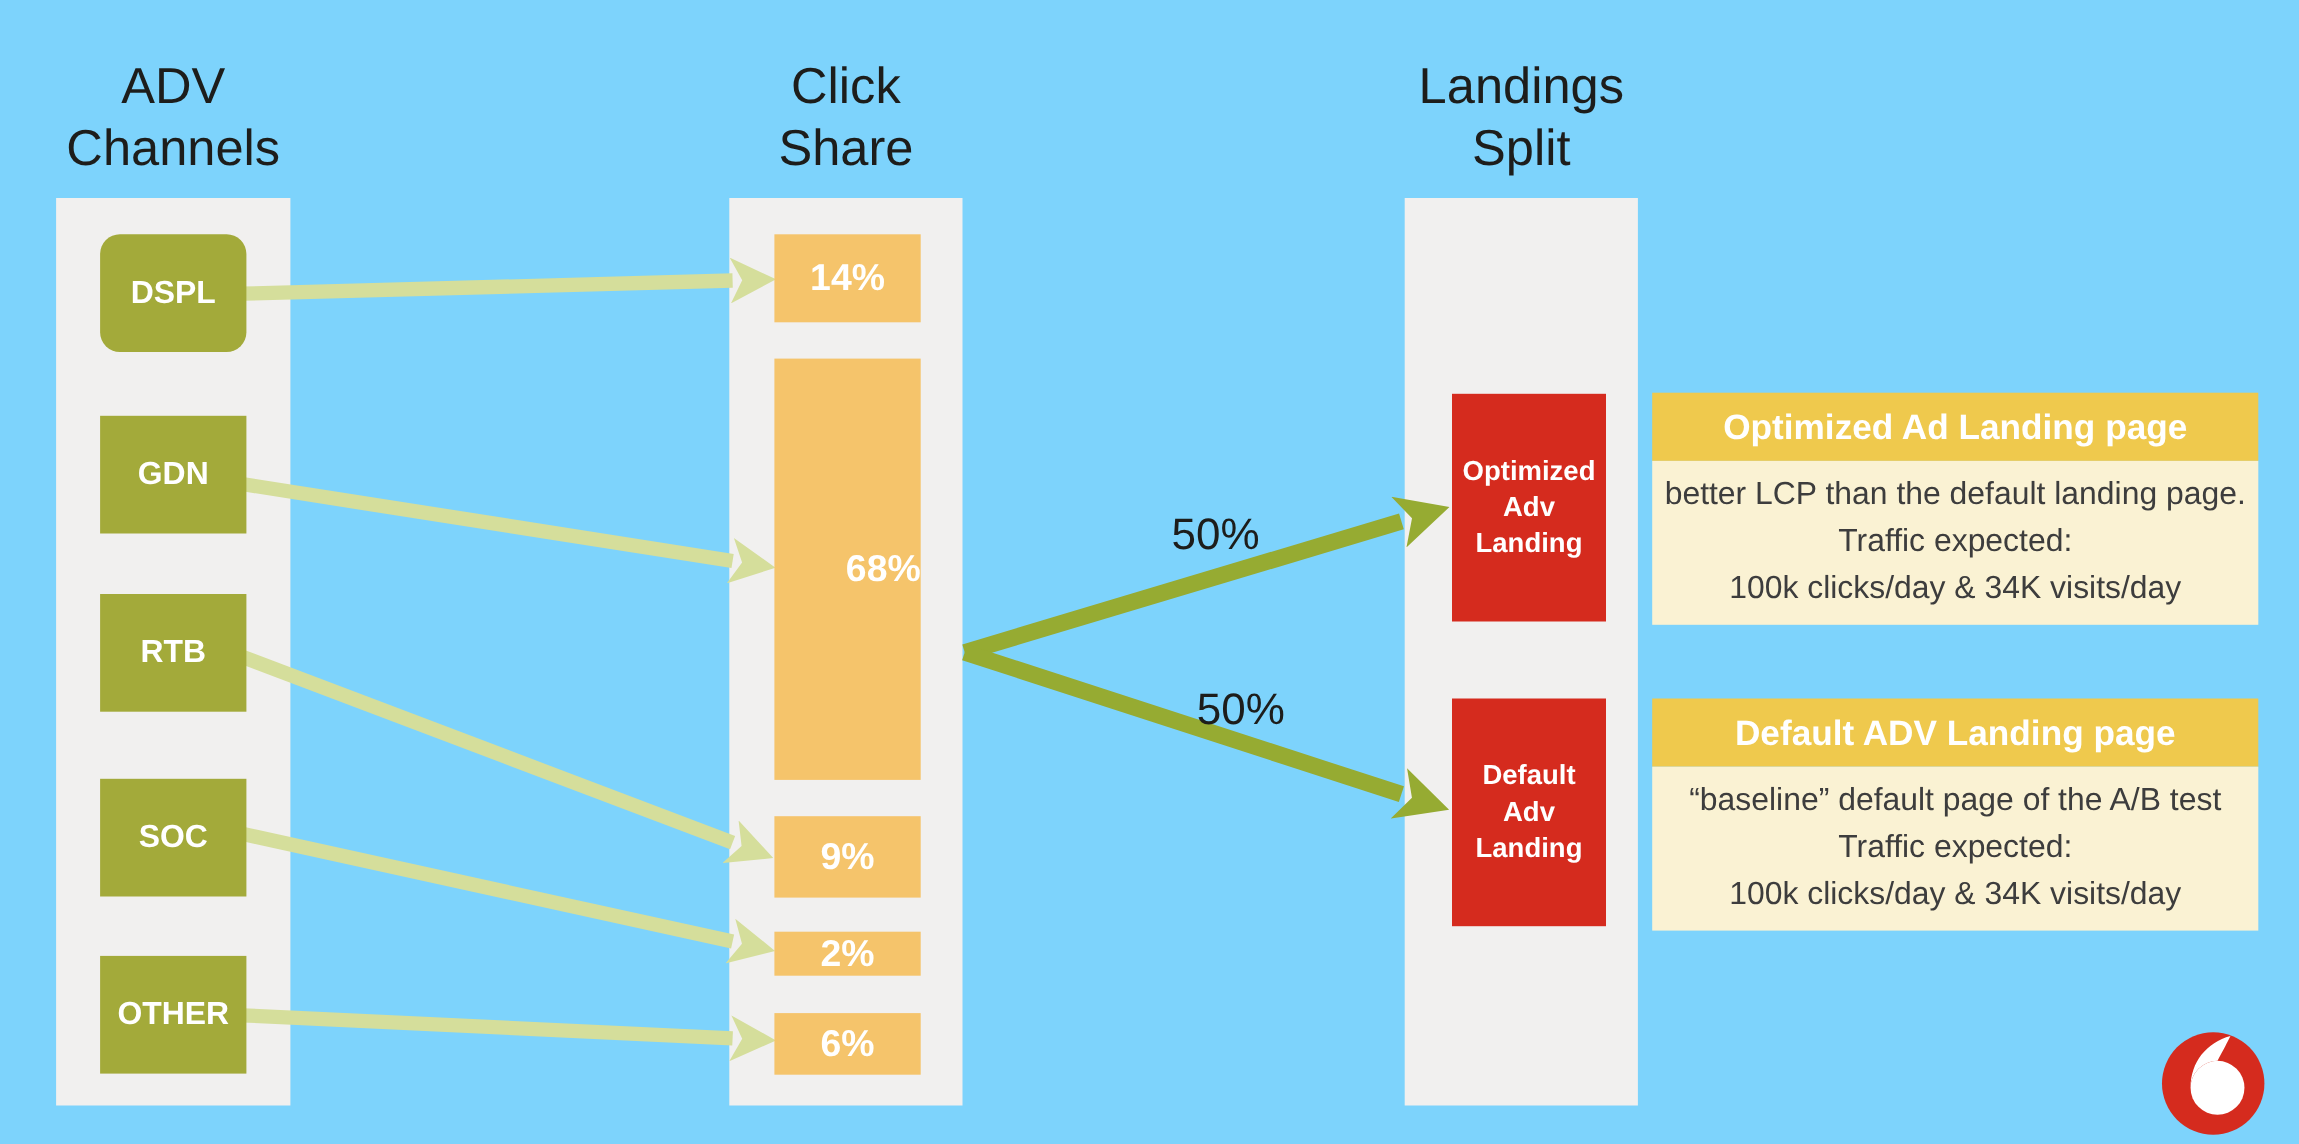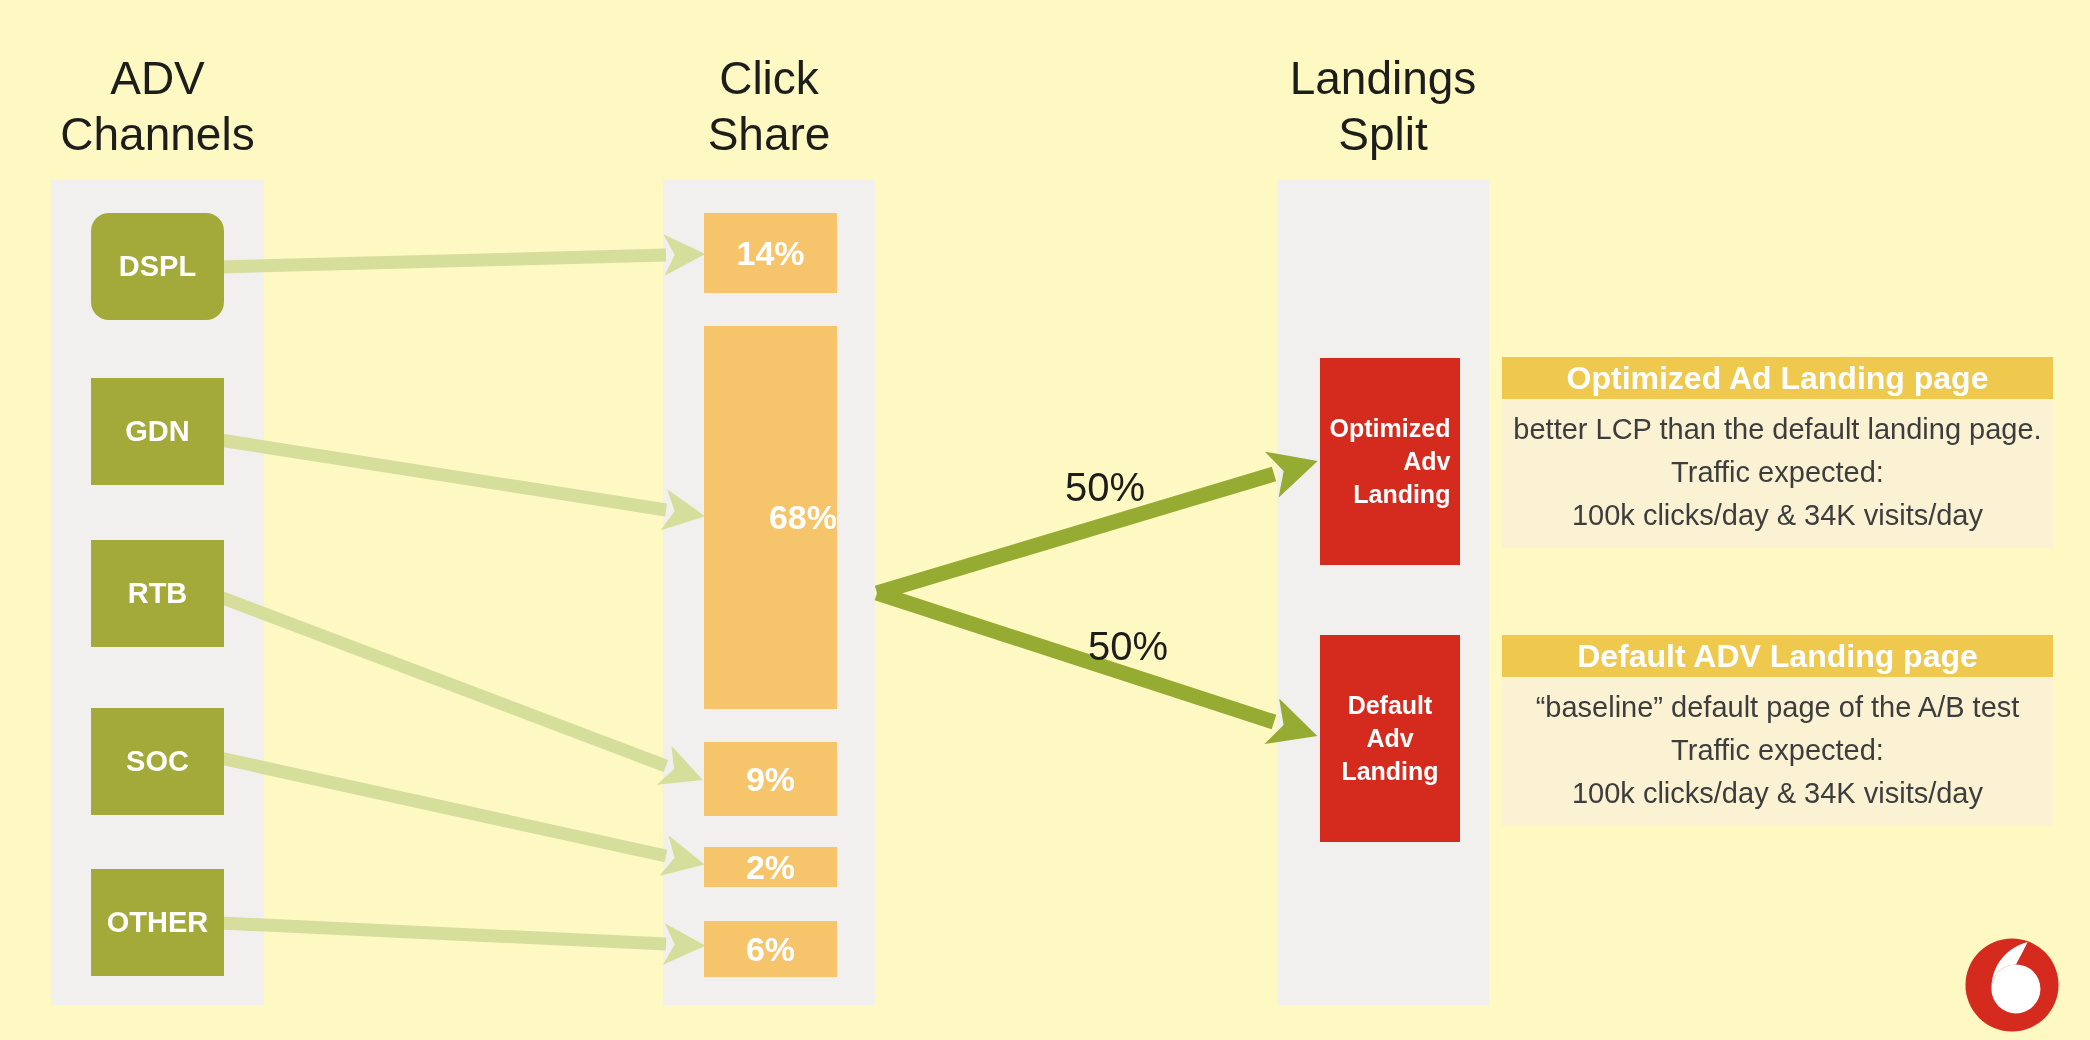--- a/index.html
+++ b/index.html
@@ -1,17 +1,17 @@
 <!DOCTYPE html>
 <html><head>
 <meta charset="utf-8">
 <style>
   html,body{margin:0;padding:0;background:#fff;}
   .stage{
-    position:relative;width:2090px;height:1040px;background:#fef9c3;
+    position:relative;width:2090px;height:1040px;background:#7dd3fc;
     font-family:"Liberation Sans", sans-serif;color:#1d1d1b;overflow:hidden;
   }
   .col{position:absolute;top:180px;height:825px;width:212px;background:#f1f0ef;}
   .title{position:absolute;top:50px;font-size:46px;line-height:56px;text-align:center;color:#1d1d1b;}
   .title span{display:block;}
   .chanbox{
     position:absolute;left:91px;width:133px;height:107px;background:#a3aa3a;
     color:#fff;font-weight:bold;font-size:29px;display:flex;align-items:center;justify-content:center;
   }
   .sharebox{
@@ -20,21 +20,21 @@
   }
   .redbox{
     position:absolute;left:1320px;width:140px;height:207px;background:#d52b1e;
     color:#fff;font-weight:bold;font-size:25px;line-height:33px;text-align:center;
     display:flex;align-items:center;justify-content:center;
   }
   .redbox .inner span{display:block;}
   .pctlabel{position:absolute;font-size:40px;color:#1d1d1b;transform:translate(-50%,-50%);white-space:nowrap;}
   .panel{position:absolute;left:1502px;width:551px;}
   .panel-header{
-    height:42px;background:#efc94d;color:#fff;font-weight:bold;font-size:32px;
+    height:62px;background:#efc94d;color:#fff;font-weight:bold;font-size:32px;
     display:flex;align-items:center;justify-content:center;
   }
   .panel-body{
     background:#faf2d3;color:#3d3d3d;font-size:29px;line-height:43px;
     text-align:center;padding:9px 0 11px;
   }
   .arrows{position:absolute;left:0;top:0;}
   .logo{position:absolute;left:1963px;top:936px;width:98px;height:98px;}
 </style>
 </head>
@@ -105,21 +105,21 @@
   <div class="sharebox" style="top:847px;height:40px;">
       <span>2%</span>
     </div>
   <div class="sharebox" style="top:921px;height:56px;">
       <span>6%</span>
     </div>
 
   <div class="pctlabel" style="left:1105px;top:487px;">50%</div>
   <div class="pctlabel" style="left:1128px;top:646px;">50%</div>
 
-  <div class="redbox" style="top:358px;text-align:right;">
+  <div class="redbox" style="top:358px;">
     <div class="inner">
       <span>Optimized</span>
       <span>Adv</span>
       <span>Landing</span>
     </div>
   </div>
   <div class="redbox" style="top:635px;text-align:center;">
     <div class="inner">
       <span>Default</span>
       <span>Adv</span>

